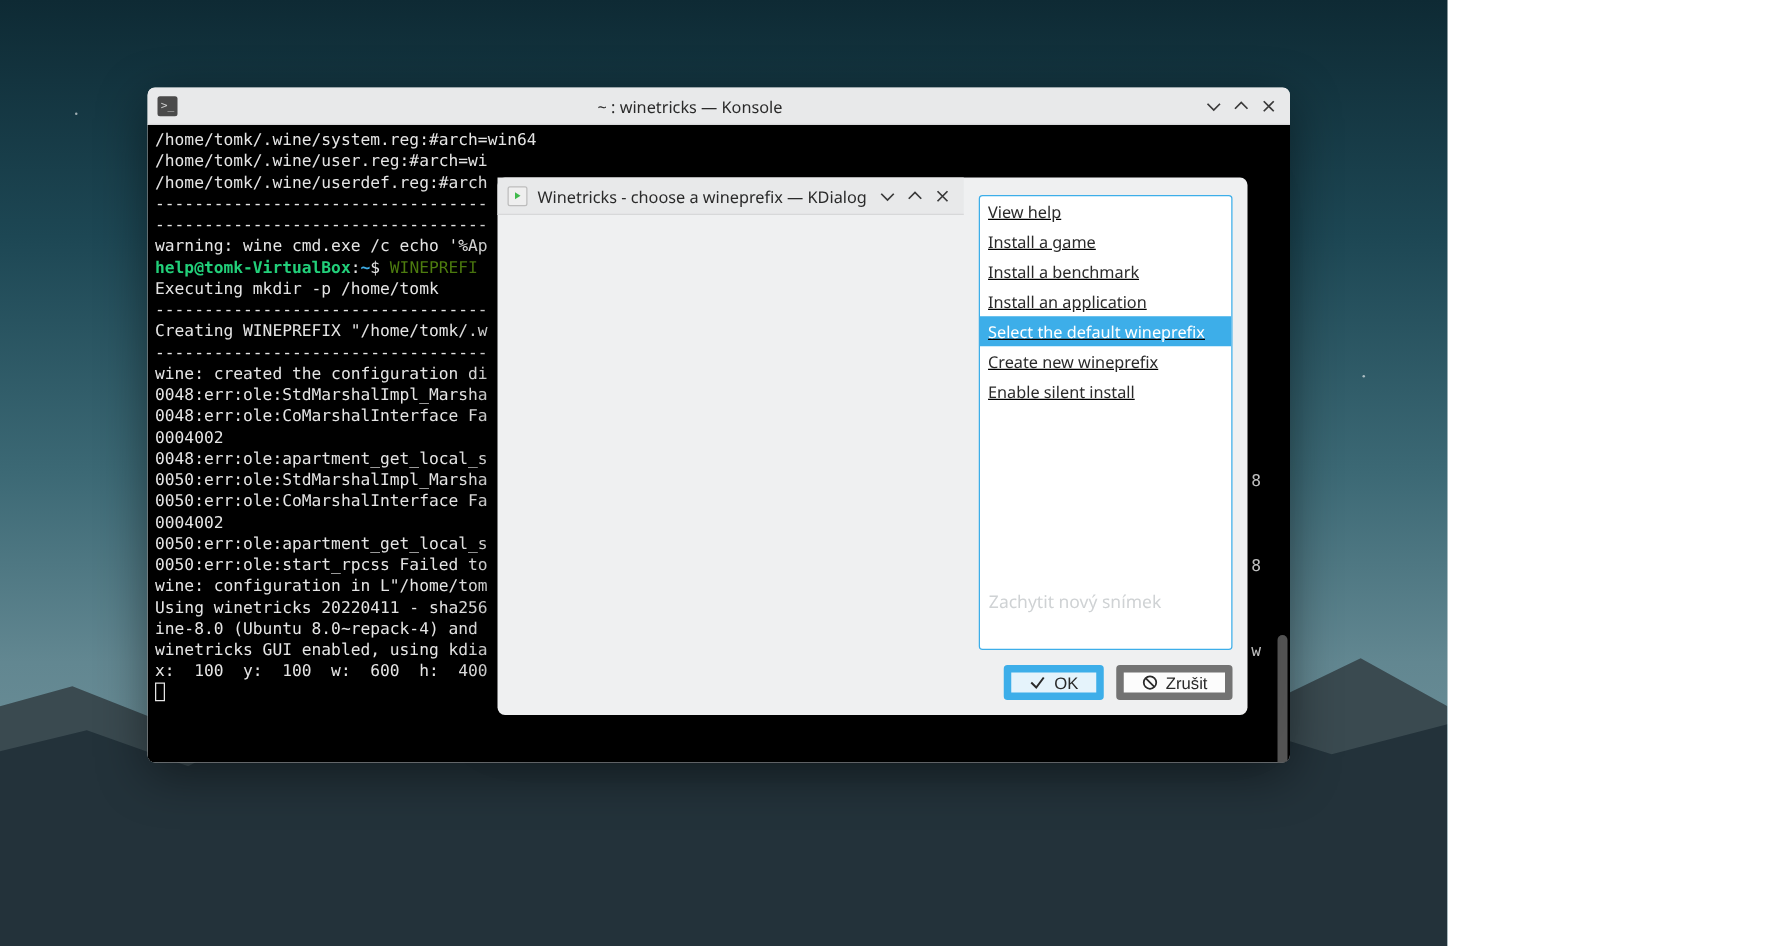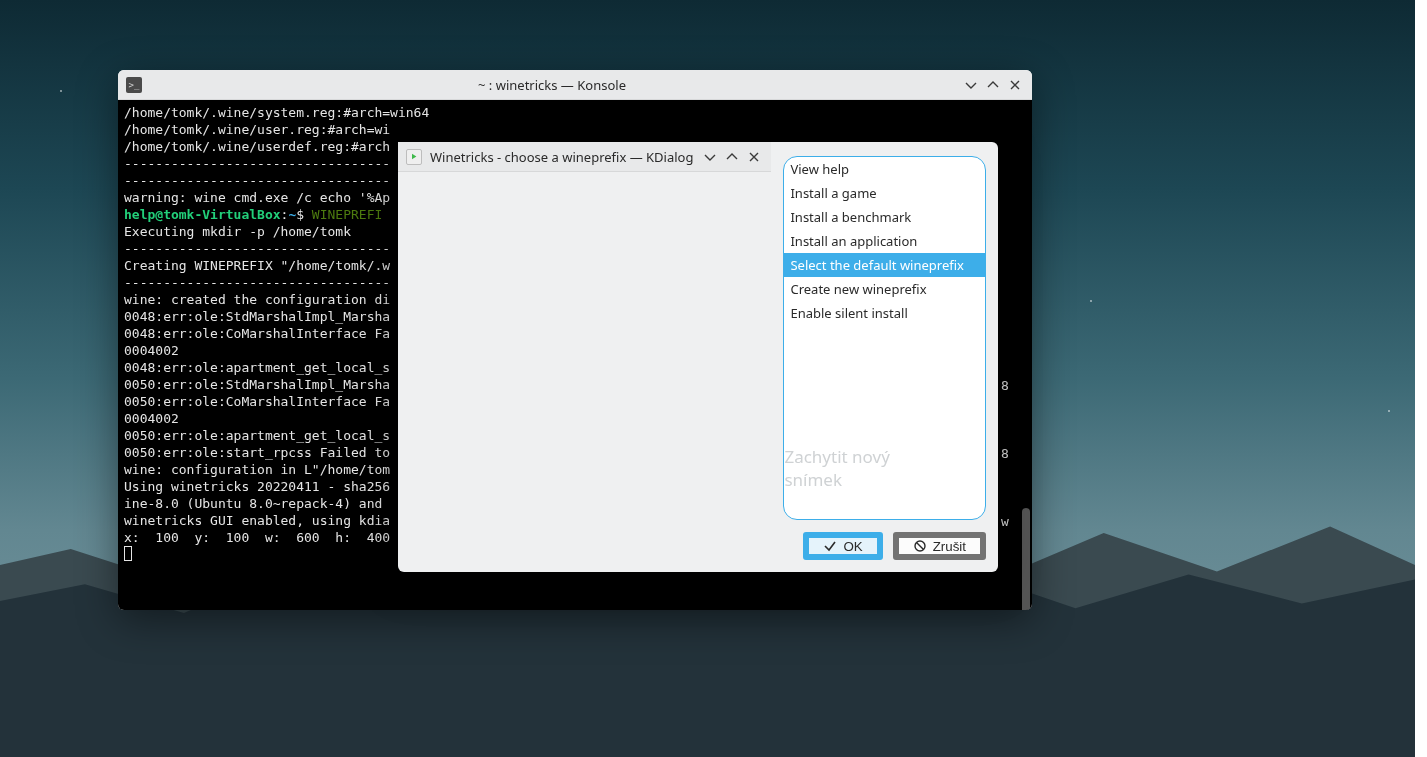--- a/index.html
+++ b/index.html
@@ -7,21 +7,21 @@
     margin: 0; padding: 0;
     width: 1427px; height: 757px;
     font-family: "Noto Sans", "Segoe UI", Ubuntu, sans-serif;
     font-size: 13px;
     overflow: hidden;
   }
 
   
   .desktop {
     position: relative;
-    width: 1415px; height: 757px;
+    width: 1158px; height: 757px;
     background:
       
       linear-gradient(180deg, #0e2a34 0%, #1d4754 25%, #3c6975 50%, #628791 70%, #7b99a1 100%);
     overflow: hidden;
   }
   .mountains {
     position: absolute;
     bottom: 0; left: 0; right: 0;
     height: 320px;
     pointer-events: none;
@@ -142,41 +142,42 @@
   }
   .kdialog .question {
     text-align: center;
     color: #2a2a2a;
     margin-bottom: 12px;
   }
   .listbox {
     flex: 1;
     background: #fff;
     border: 1px solid #3daee9;
-    border-radius: 14px;
+    border-radius: 3px;
     overflow: hidden;
     padding: 0;
     position: relative;
+    text-decoration: underline;
   }
   .listbox .item {
     height: 24px;
     padding: 0 6px;
     display: flex; align-items: center;
     color: #2a2a2a;
     cursor: pointer;
   }
   .listbox .item.selected {
     background: #3daee9;
     color: #fff;
   }
   .ghost-text {
     position: absolute;
     right: 56px; bottom: 28px;
     color: #cfd2d4;
-    font-size: 17px;
+    font-size: 14px;
     pointer-events: none;
   }
   .buttonbar {
     display: flex; justify-content: flex-end; gap: 10px;
     padding-top: 12px;
   }
   .btn {
     height: 28px;
     padding: 0 14px;
     border: 6px solid #737373;

